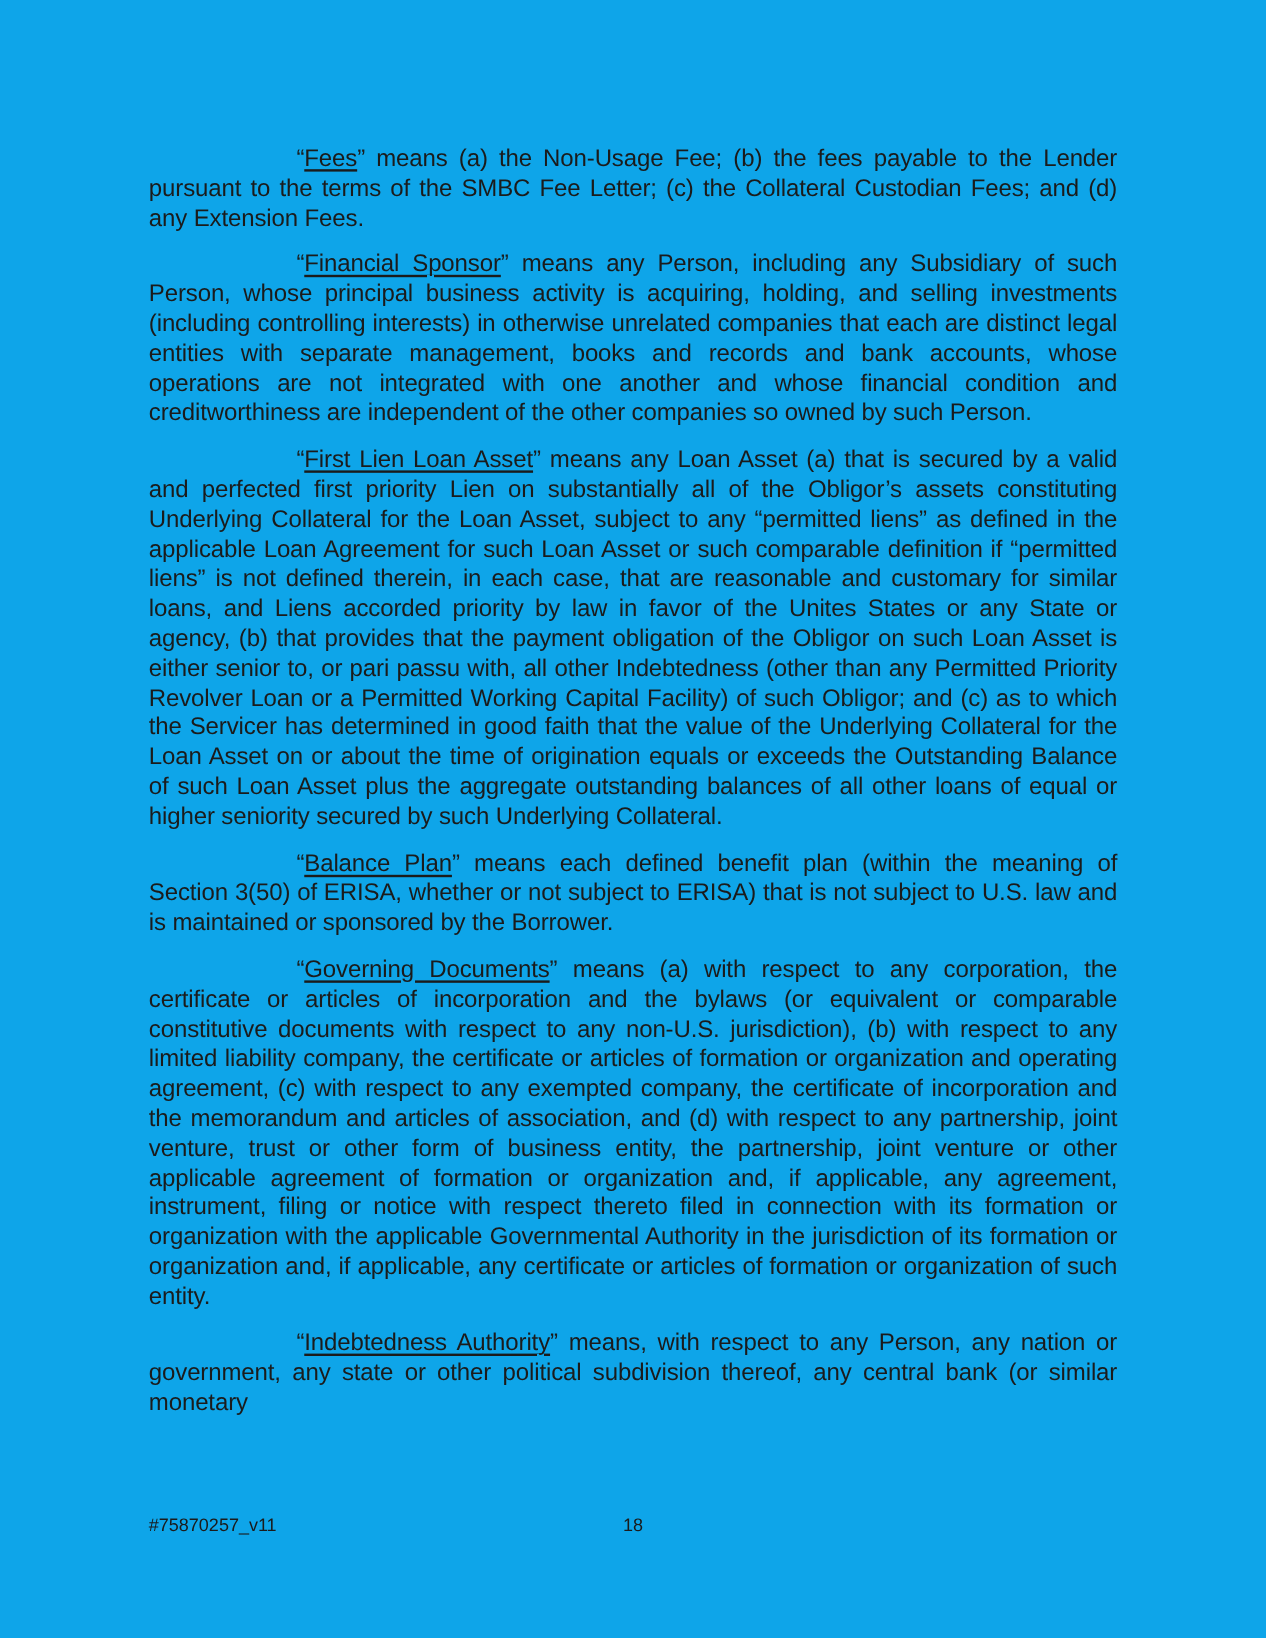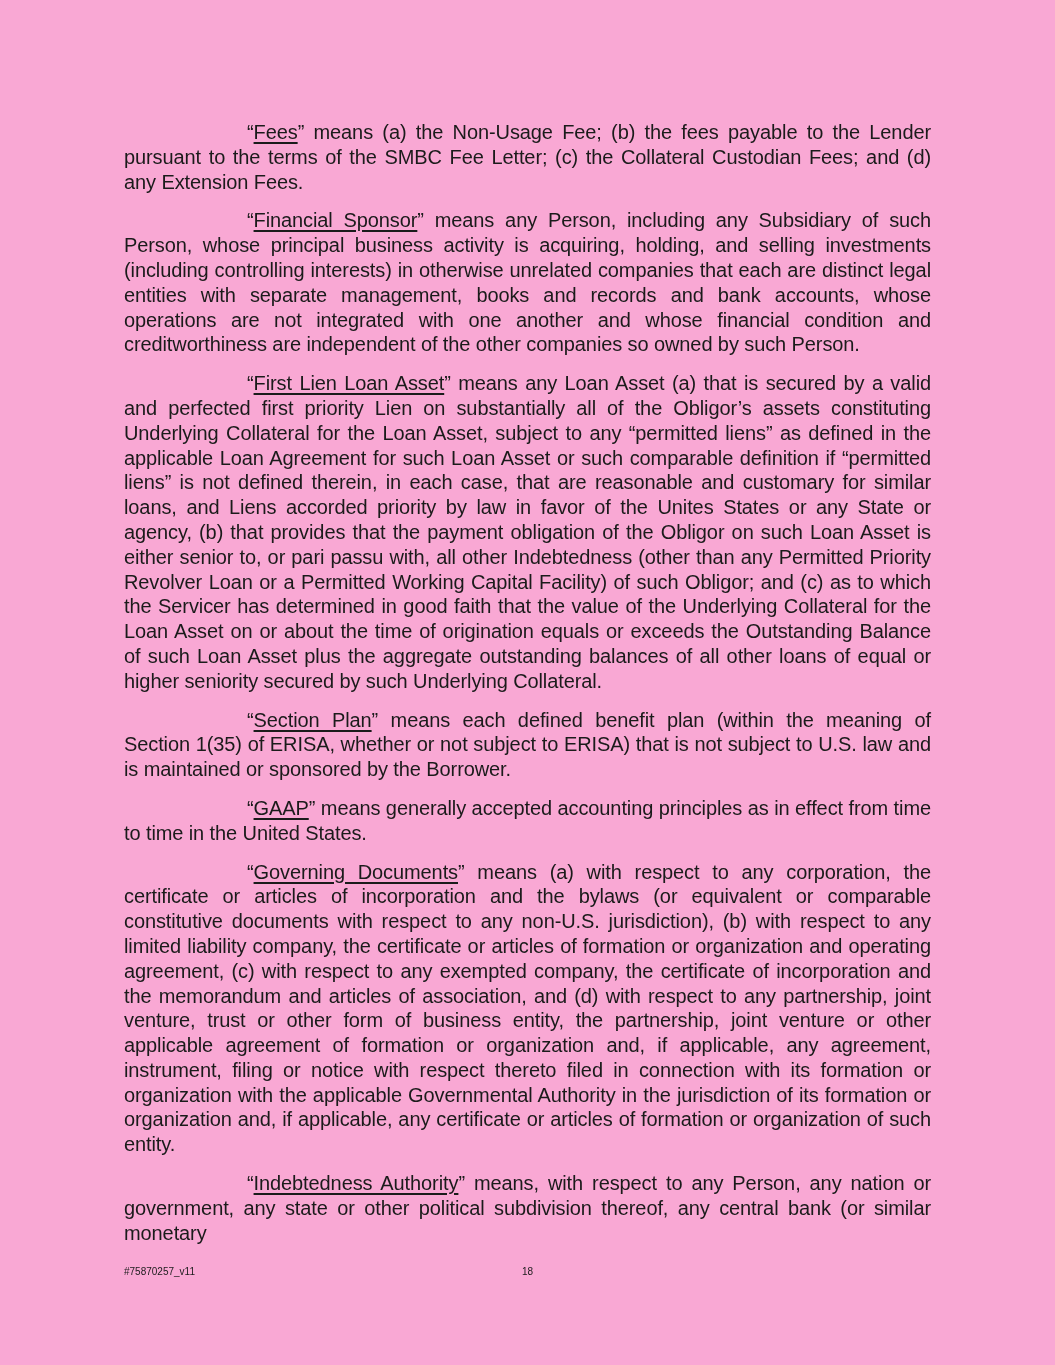--- a/index.html
+++ b/index.html
@@ -11,21 +11,21 @@
     height: 1365px;
     background: #ffffff;
     font-family: "Liberation Sans", sans-serif;
     color: #1b1b1b;
     position: relative;
     overflow: hidden;
   }
   .page {
     position: absolute;
     inset: 0;
-    background: #f9a8d4;
+    background: #0ea5e9;
   }
   .content {
     position: absolute;
     left: 124px;
     top: 120px;
     width: 807px;
   }
   p.def {
     margin: 0 0 14px 0;
     text-align: justify;
@@ -36,21 +36,21 @@
   }
   .term {
     text-decoration: underline;
     text-underline-offset: 3px;
   }
   .footer {
     position: absolute;
     left: 124px;
     top: 1262px;
     width: 807px;
-    font-size: 10px;
+    font-size: 15px;
     line-height: 20px;
   }
   .doc-id {
     position: absolute;
     left: 0;
     top: 0;
   }
   .page-num {
     text-align: center;
   }
@@ -61,23 +61,22 @@
 <div class="page">
   <div class="content">
 
     <p class="def"><span>“</span><span class="term">Fees</span><span>”</span><span> means (a) the Non-Usage Fee; (b) the fees payable to the Lender pursuant to the terms of the SMBC Fee Letter; (c) the Collateral Custodian Fees; and (d) any Extension Fees.</span></p>
 
 
     <p class="def"><span>“</span><span class="term">Financial Sponsor</span><span>”</span><span> means any Person, including any Subsidiary of such Person, whose principal business activity is acquiring, holding, and selling investments (including controlling interests) in otherwise unrelated companies that each are distinct legal entities with separate management, books and records and bank accounts, whose operations are not integrated with one another and whose financial condition and creditworthiness are independent of the other companies so owned by such Person.</span></p>
 
     <p class="def"><span>“</span><span class="term">First Lien Loan Asset</span><span>”</span><span> means any Loan Asset (a) that is secured by a valid and perfected first priority Lien on substantially all of the Obligor’s assets constituting Underlying Collateral for the Loan Asset, subject to any “permitted liens” as defined in the applicable Loan Agreement for such Loan Asset or such comparable definition if “permitted liens” is not defined therein, in each case, that are reasonable and customary for similar loans, and Liens accorded priority by law in favor of the Unites States or any State or agency, (b) that provides that the payment obligation of the Obligor on such Loan Asset is either senior to, or pari passu with, all other Indebtedness (other than any Permitted Priority Revolver Loan or a Permitted Working Capital Facility) of such Obligor; and (c) as to which the Servicer has determined in good faith that the value of the Underlying Collateral for the Loan Asset on or about the time of origination equals or exceeds the Outstanding Balance of such Loan Asset plus the aggregate outstanding balances of all other loans of equal or higher seniority secured by such Underlying Collateral.</span></p>
 
-    <p class="def"><span>“</span><span class="term">Section Plan</span><span>”</span><span> means each defined benefit plan (within the meaning of Section 1(35) of ERISA, whether or not subject to ERISA) that is not subject to U.S. law and is maintained or sponsored by the Borrower.</span></p>
+    <p class="def"><span>“</span><span class="term">Balance Plan</span><span>”</span><span> means each defined benefit plan (within the meaning of Section 3(50) of ERISA, whether or not subject to ERISA) that is not subject to U.S. law and is maintained or sponsored by the Borrower.</span></p>
 
-    <p class="def"><span>“</span><span class="term">GAAP</span><span>”</span><span> means generally accepted accounting principles as in effect from time to time in the United States.</span></p>
 
     <p class="def"><span>“</span><span class="term">Governing Documents</span><span>”</span><span> means (a) with respect to any corporation, the certificate or articles of incorporation and the bylaws (or equivalent or comparable constitutive documents with respect to any non-U.S. jurisdiction), (b) with respect to any limited liability company, the certificate or articles of formation or organization and operating agreement, (c) with respect to any exempted company, the certificate of incorporation and the memorandum and articles of association, and (d) with respect to any partnership, joint venture, trust or other form of business entity, the partnership, joint venture or other applicable agreement of formation or organization and, if applicable, any agreement, instrument, filing or notice with respect thereto filed in connection with its formation or organization with the applicable Governmental Authority in the jurisdiction of its formation or organization and, if applicable, any certificate or articles of formation or organization of such entity.</span></p>
 
     <p class="def"><span>“</span><span class="term">Indebtedness Authority</span><span>”</span><span> means, with respect to any Person, any nation or government, any state or other political subdivision thereof, any central bank (or similar monetary</span></p>
 
   </div>
 
   <div class="footer">
     <span class="doc-id">#75870257_v11</span>
     <div class="page-num">18</div>

